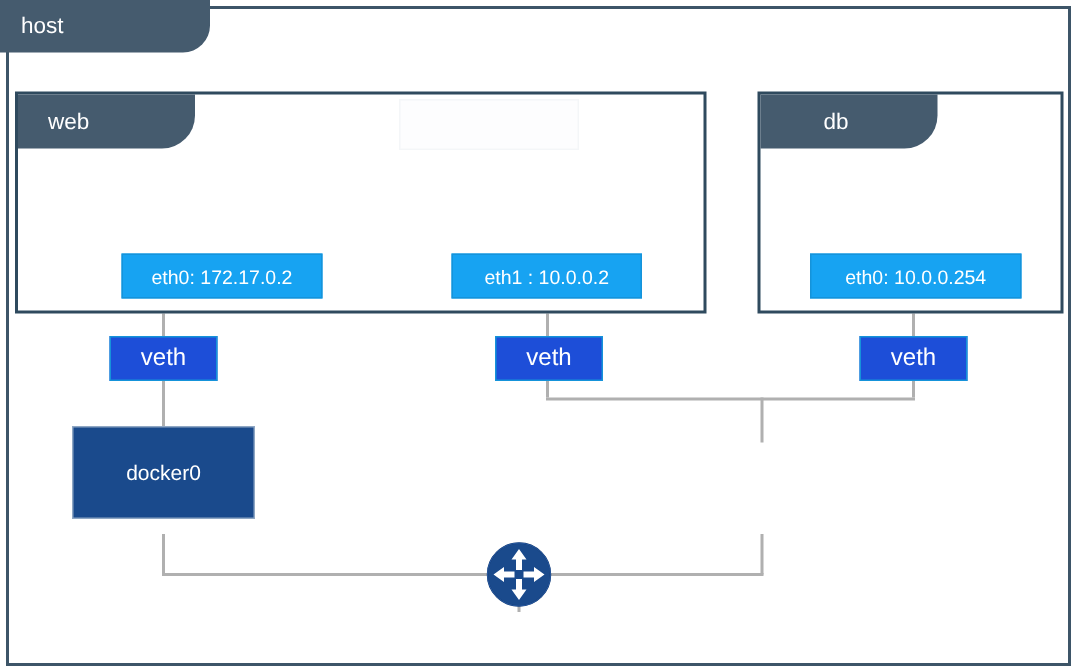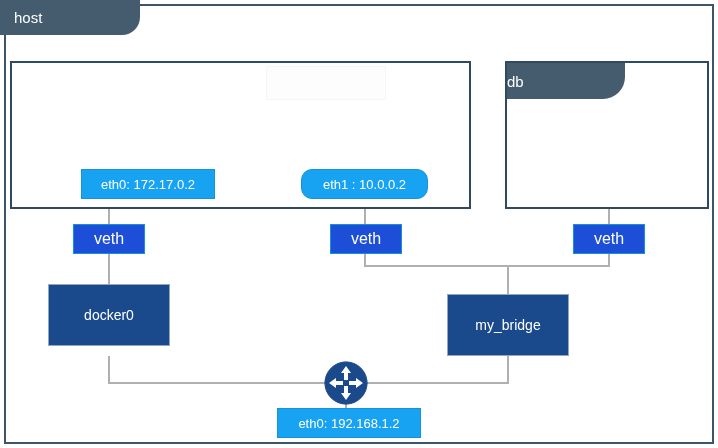--- a/index.html
+++ b/index.html
@@ -62,21 +62,21 @@
     position: absolute;
     border: 2px solid #2f4a5e;
     box-sizing: border-box;
     background: #ffffff;
     z-index: 2;
   }
   .web-box { left: 10px;  top: 61px; width: 461px; height: 148px; }
   .db-box  { left: 505px; top: 61px; width: 204px; height: 148px; }
 
   .web-header { left: 12px;  top: 63px; width: 118px; height: 36px; padding-left: 20px; }
-  .db-header  { left: 507px; top: 63px; width: 118px; height: 36px; }
+  .db-header  { left: 507px; top: 63px; width: 118px; height: 36px; padding-left: 42px; }
 
   
   .ghost-rect {
     position: absolute;
     left: 266px;
     top: 66px;
     width: 120px;
     height: 34px;
     border: 1px solid #f4f6f8;
     background: #fdfdfe;
@@ -143,20 +143,23 @@
 
   <div class="tab-header host-header">
     <span class="tab-label">host</span>
   </div>
 
   <div class="container-box web-box"></div>
   <div class="container-box db-box"></div>
 
   <div class="ghost-rect"></div>
 
+  <div class="tab-header web-header">
+    <span class="tab-label">web</span>
+  </div>
   <div class="tab-header db-header">
     <span class="tab-label">db</span>
   </div>
 
   <div class="line vline" style="left:108px; top:195px; height:130px;"></div>
 
   <div class="line vline" style="left:108px; top:356px; height:27px;"></div>
 
   <div class="line vline" style="left:364px; top:195px; height:70px;"></div>
 
@@ -169,48 +172,45 @@
   <div class="line vline" style="left:507px; top:356px; height:27px;"></div>
 
   <div class="line hline" style="left:108px; top:382px; width:401px;"></div>
 
   <div class="line vline" style="left:345px; top:382px; height:26px;"></div>
 
   <div class="node iface" style="left:41px; top:169px; width:134px;margin-left:40px;">
     <span>eth0: 172.17.0.2</span>
   </div>
 
-  <div class="node iface" style="left:301px; top:169px; width:127px;border-radius:11px;">
+  <div class="node iface" style="left:301px; top:169px; width:127px;">
     <span>eth1 : 10.0.0.2</span>
   </div>
 
-
-  <div class="node iface" style="left:277px; top:408px; width:144px;">
-    <span>eth0: 192.168.1.2</span>
-  </div>
+  <div class="node iface" style="left:540px; top:169px; width:141px;">
+    <span>eth0: 10.0.0.254</span>
+  </div>
+
 
   <div class="node veth" style="left:73px; top:224px;">
     <span>veth</span>
   </div>
 
   <div class="node veth" style="left:330px; top:224px;">
     <span>veth</span>
   </div>
 
   <div class="node veth" style="left:573px; top:224px;">
     <span>veth</span>
   </div>
 
   <div class="node bridge" style="left:48px; top:284px;">
     <span>docker0</span>
   </div>
 
-  <div class="node bridge" style="left:447px; top:294px;">
-    <span>my_bridge</span>
-  </div>
 
   <div class="router-icon">
     <svg width="44" height="44" viewBox="0 0 44 44" xmlns="http://www.w3.org/2000/svg">
       <circle cx="22" cy="22" r="21" fill="#1a4a8c" stroke="#143a70" stroke-width="1"></circle>
       <circle cx="22" cy="22" r="21" fill="none" stroke="#2a5ea8" stroke-width="0.6"></circle>
 
       <path d="M22 5 L27 12 L24 12 L24 19 L20 19 L20 12 L17 12 Z" fill="#ffffff"></path>
       <path d="M22 39 L17 32 L20 32 L20 25 L24 25 L24 32 L27 32 Z" fill="#ffffff"></path>
       <path d="M5 22 L12 17 L12 20 L19 20 L19 24 L12 24 L12 27 Z" fill="#ffffff"></path>
       <path d="M39 22 L32 27 L32 24 L25 24 L25 20 L32 20 L32 17 Z" fill="#ffffff"></path>

